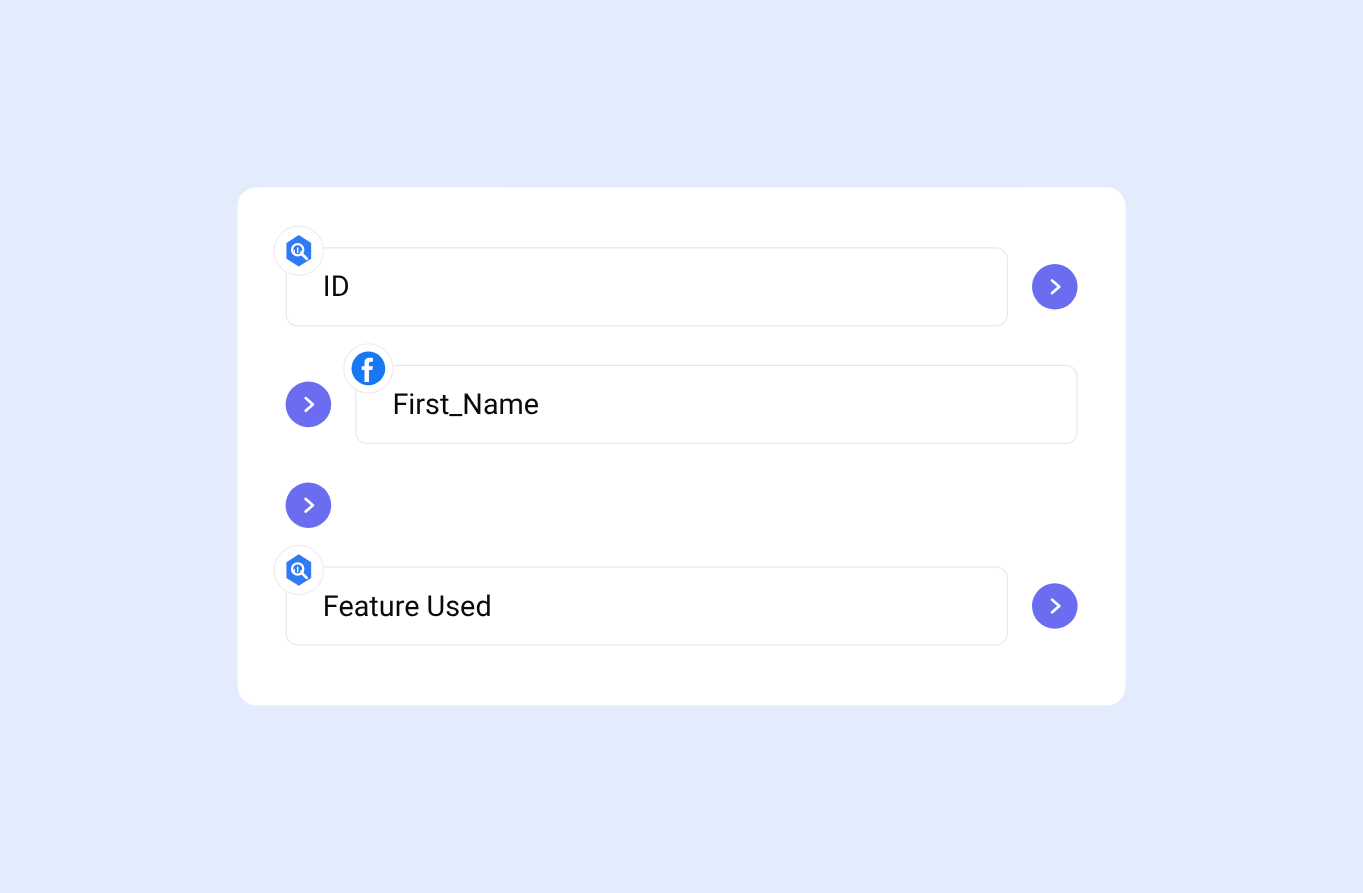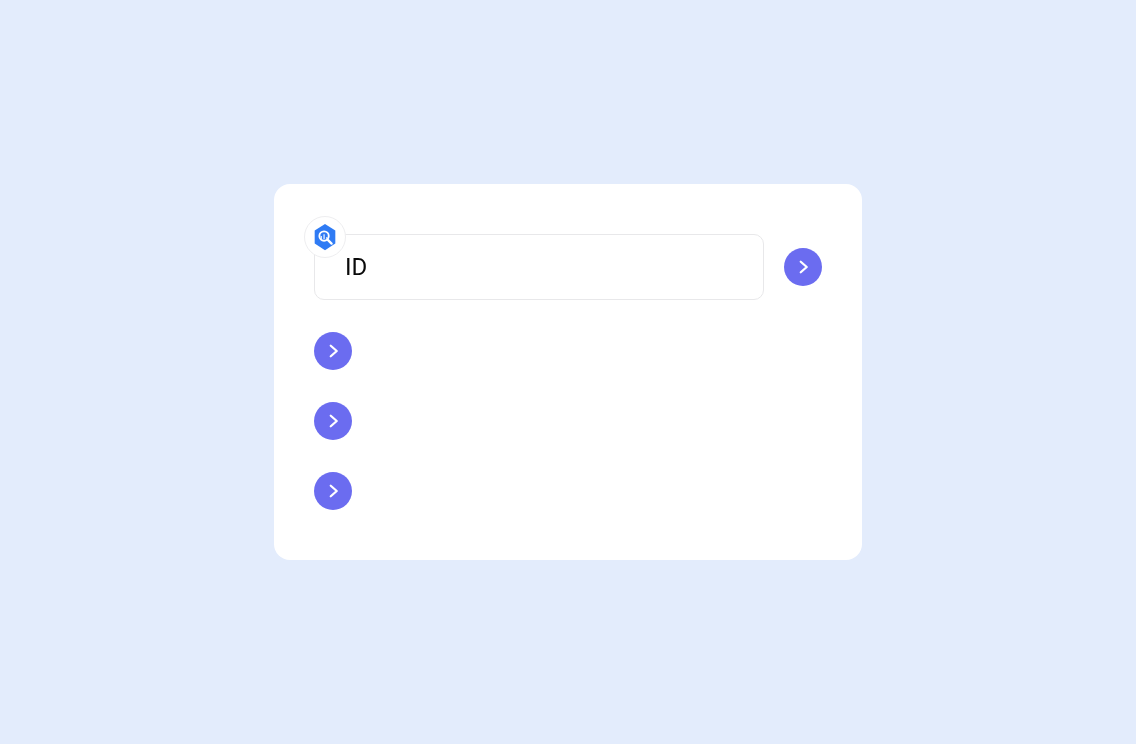--- a/index.html
+++ b/index.html
@@ -15,21 +15,21 @@
       display: flex;
       align-items: center;
       justify-content: center;
       font-family: -apple-system, BlinkMacSystemFont, "Segoe UI", Roboto, Helvetica, Arial, sans-serif;
     }
     
     .card {
       background: #ffffff;
       border-radius: 16px;
       padding: 50px 40px;
-      width: 588px;
+      width: 740px;
     }
     
     .mapping-row {
       display: flex;
       align-items: center;
       margin-bottom: 32px;
       gap: 20px;
     }
     
     .mapping-row:last-child {
@@ -124,31 +124,55 @@
       </svg>
     </div>
   </div>
 
   <div class="mapping-row">
     <div class="arrow-button">
       <svg class="arrow-icon" viewBox="0 0 24 24">
         <polyline points="9 5 17 12 9 19"></polyline>
       </svg>
     </div>
+    <div class="field-container">
+      <div class="badge">
+        <svg class="facebook-icon" viewBox="0 0 32 32">
+          <circle cx="16" cy="16" r="15" fill="#1877f2"></circle>
+          <path d="M 20 10 L 18 10 C 17 10 16.5 10.5 16.5 11.5 L 16.5 14 L 20 14 L 19.5 17.5 L 16.5 17.5 L 16.5 28 L 12.5 28 L 12.5 17.5 L 10 17.5 L 10 14 L 12.5 14 L 12.5 11 C 12.5 8 14 6.5 17 6.5 L 20 6.5 Z" fill="#ffffff"></path>
+        </svg>
+      </div>
+      <div class="field-box">
+        <span class="field-label">First_Name</span>
+      </div>
+    </div>
   </div>
 
   <div class="mapping-row">
     <div class="arrow-button">
       <svg class="arrow-icon" viewBox="0 0 24 24">
         <polyline points="9 5 17 12 9 19"></polyline>
       </svg>
     </div>
   </div>
 
   <div class="mapping-row">
+    <div class="field-container">
+      <div class="badge">
+        <svg class="bigquery-icon" viewBox="0 0 32 32">
+          <polygon points="16,2 27,9 27,23 16,30 5,23 5,9" fill="#2f7bf4"></polygon>
+          <circle cx="15" cy="15" r="5" fill="none" stroke="#ffffff" stroke-width="2"></circle>
+          <line x1="19" y1="19" x2="23" y2="23" stroke="#ffffff" stroke-width="2.5" stroke-linecap="round"></line>
+          <path d="M 12 15 L 12 18 M 15 13 L 15 18 M 18 16 L 18 18" stroke="#ffffff" stroke-width="1.2"></path>
+        </svg>
+      </div>
+      <div class="field-box">
+        <span class="field-label">Feature Used</span>
+      </div>
+    </div>
     <div class="arrow-button">
       <svg class="arrow-icon" viewBox="0 0 24 24">
         <polyline points="9 5 17 12 9 19"></polyline>
       </svg>
     </div>
   </div>
 
 </div>
 
 </body></html>

